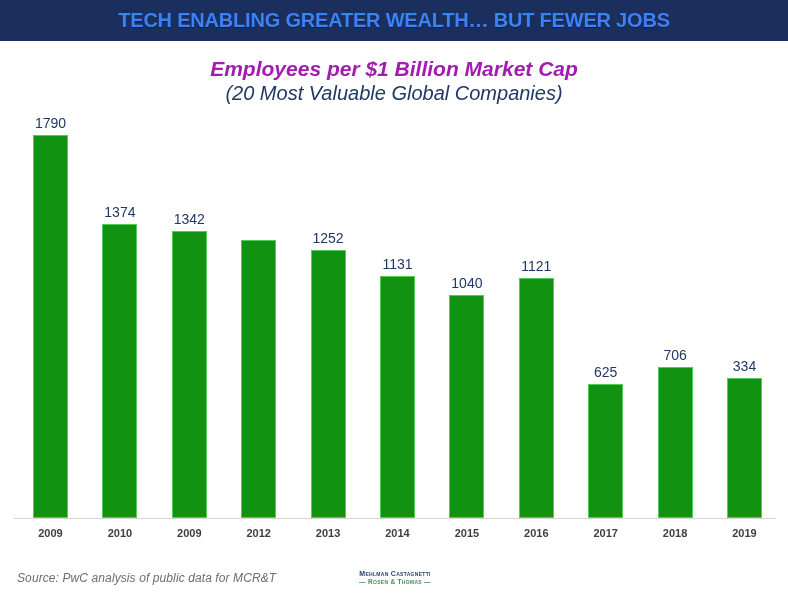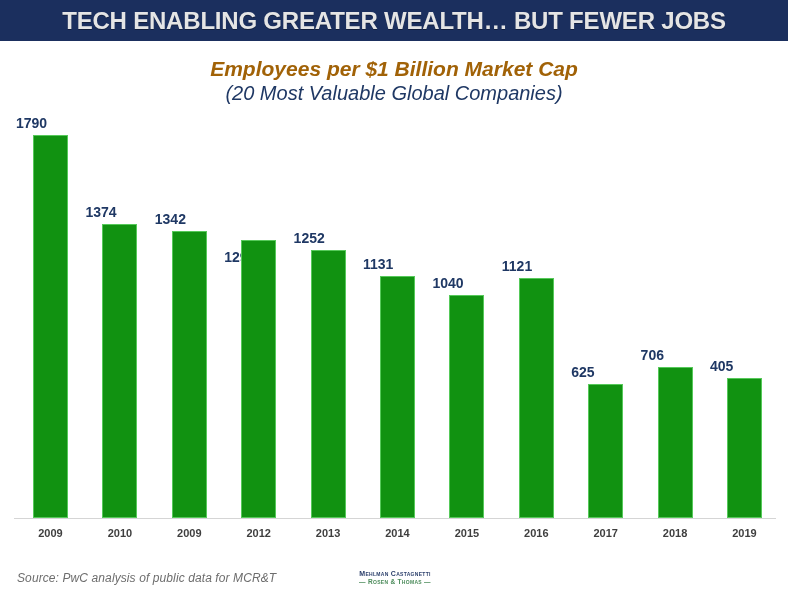--- a/index.html
+++ b/index.html
@@ -21,41 +21,41 @@
     left: 0;
     top: 0;
     width: 788px;
     height: 41px;
     background: #1b2f5e;
     display: flex;
     align-items: center;
     justify-content: center;
   }
   #banner-title {
-    color: #e5e5e5;
-    font-size: 24px;
+    color: #3b82f6;
+    font-size: 20px;
     font-weight: bold;
     letter-spacing: -0.2px;
     white-space: nowrap;
     text-shadow: 0 1px 0 rgba(0,0,0,0.35);
   }
 
   
   #chart-heading {
     position: absolute;
     left: 0;
     top: 56px;
     width: 788px;
     text-align: center;
   }
   #chart-title {
     font-size: 21px;
     font-weight: bold;
     font-style: italic;
-    color: #a16207;
+    color: #a21caf;
     line-height: 26px;
   }
   #chart-subtitle {
     font-size: 20px;
     font-style: italic;
     color: #1f3864;
     line-height: 22px;
   }
 
   
@@ -85,22 +85,23 @@
     bottom: 0;
     width: 35px;
     background: #119211;
     border: 1px solid #56c95a;
     box-sizing: border-box;
   }
   .bar-value {
     position: absolute;
     left: 0;
     width: 69px;
+    text-align: center;
     font-size: 14px;
-    font-weight: bold;
+    font-weight: normal;
     color: #1f3864;
   }
   .bar-cat {
     position: absolute;
     left: 0;
     width: 69px;
     top: 527px;
     text-align: center;
     font-size: 11px;
     font-weight: bold;
@@ -202,21 +203,21 @@
         <div class="bar-value" style="top: 364px;">625</div>
         <div class="bar" title="2017: 625" style="height: 134px; bottom: 82px; background: rgb(17, 146, 17); border-color: rgb(86, 201, 90);"></div>
         <div class="bar-cat">2017</div>
       </div>
       <div class="bar-group" style="left: 640.6px; height: 600px;">
         <div class="bar-value" style="top: 347px;">706</div>
         <div class="bar" title="2018: 706" style="height: 151px; bottom: 82px; background: rgb(17, 146, 17); border-color: rgb(86, 201, 90);"></div>
         <div class="bar-cat">2018</div>
       </div>
       <div class="bar-group" style="left: 710px; height: 600px;">
-        <div class="bar-value" style="top: 358px;">405</div>
+        <div class="bar-value" style="top: 358px;">334</div>
         <div class="bar" title="2019: 656" style="height: 140px; bottom: 82px; background: rgb(17, 146, 17); border-color: rgb(86, 201, 90);"></div>
         <div class="bar-cat">2019</div>
       </div>
     </div>
 </div>
 
 <div id="source-note">Source: PwC analysis of public data for MCR&amp;T</div>
 <div id="logo">
   <div id="logo-top">Mehlman Castagnetti</div>
   <div id="logo-bottom">— Rosen &amp; Thomas —</div>

